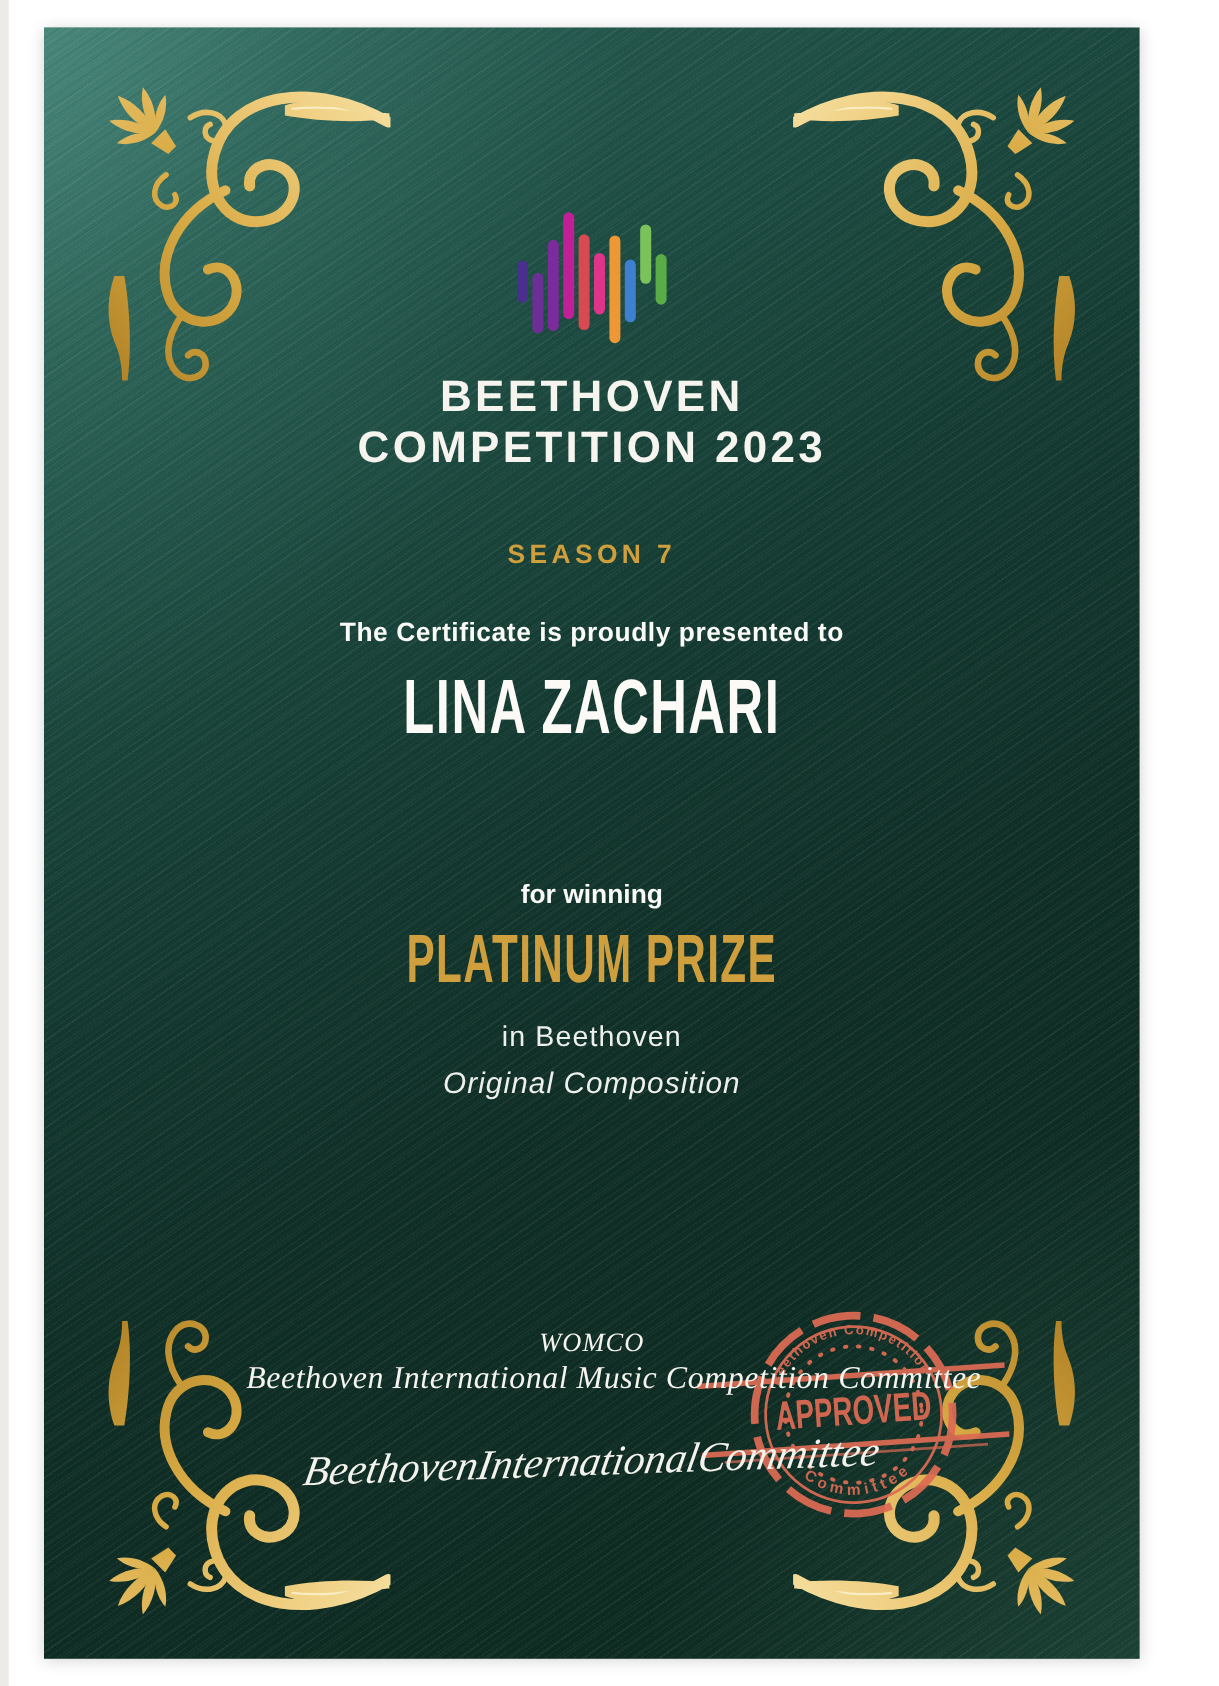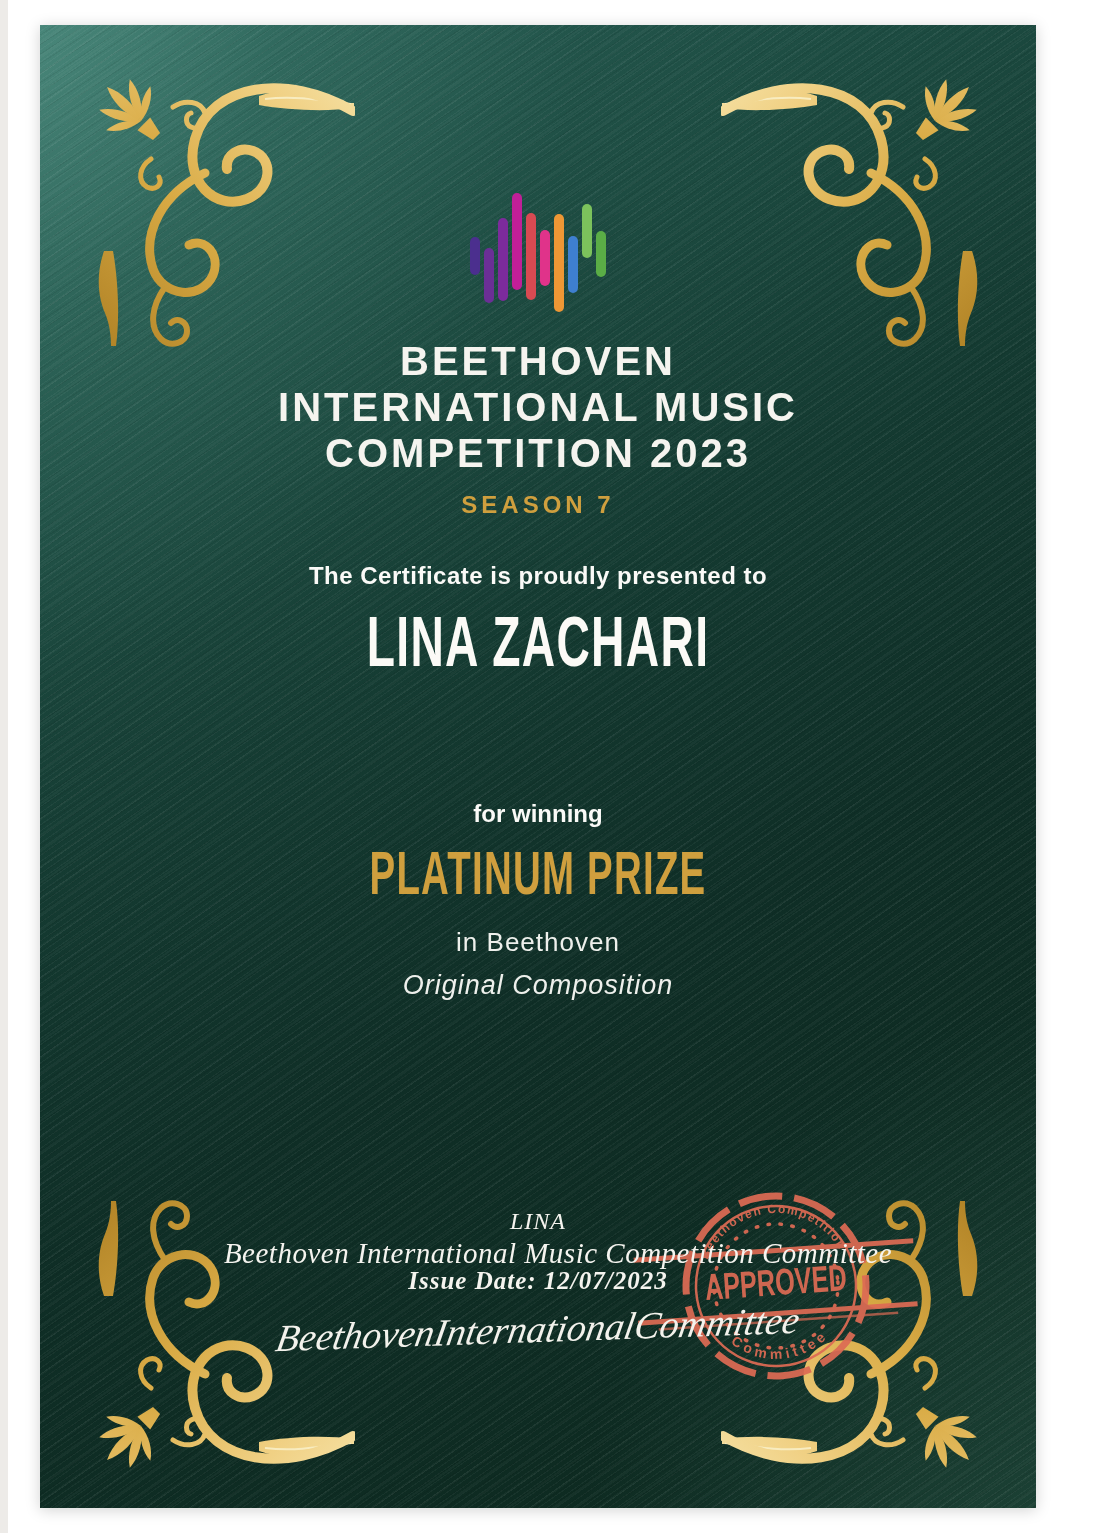--- a/index.html
+++ b/index.html
@@ -137,21 +137,20 @@
         <div class="eq-bar" style="left: 56px; top: 20px; height: 87px; background: rgb(216, 74, 82);"></div>
         <div class="eq-bar" style="left: 70px; top: 37px; height: 56px; background: rgb(224, 51, 138);"></div>
         <div class="eq-bar" style="left: 84px; top: 21px; height: 98px; background: rgb(238, 151, 53);"></div>
         <div class="eq-bar" style="left: 98px; top: 43px; height: 57px; background: rgb(62, 127, 208);"></div>
         <div class="eq-bar" style="left: 112px; top: 11px; height: 54px; background: rgb(124, 194, 92);"></div>
         <div class="eq-bar" style="left: 126px; top: 38px; height: 46px; background: rgb(90, 173, 70);"></div>
       </div>
 
     <div class="center-text title">
       <div>BEETHOVEN</div>
-      <div>INTERNATIONAL MUSIC</div>
       <div>COMPETITION 2023</div>
     </div>
     <div class="center-text season">SEASON 7</div>
 
     <div class="center-text presented">The Certificate is proudly presented to</div>
     <div class="center-text recipient">LINA ZACHARI</div>
     <div class="center-text for-winning">for winning</div>
     <div class="center-text prize">PLATINUM PRIZE</div>
     <div class="center-text in-category">in Beethoven</div>
     <div class="center-text category">Original Composition</div>
@@ -169,19 +168,18 @@
         <text y="9" text-anchor="middle" font-size="37" font-weight="bold" font-family="Liberation Sans, sans-serif" textLength="142" lengthAdjust="spacingAndGlyphs" fill="currentColor" stroke="none">APPROVED</text>
         <text font-size="12" letter-spacing="1.5" font-weight="bold" fill="currentColor" stroke="none" font-family="Liberation Sans, sans-serif">
           <textPath href="#arcT" startOffset="50%" text-anchor="middle">Beethoven Competition</textPath>
         </text>
         <text font-size="14" letter-spacing="4" font-weight="bold" fill="currentColor" stroke="none" font-family="Liberation Sans, sans-serif">
           <textPath href="#arcB" startOffset="50%" text-anchor="middle">Committee</textPath>
         </text>
       </g>
     </svg>
 
-    <div class="center-text serif org-short footer-text">LINA</div>
+    <div class="center-text serif org-short footer-text">WOMCO</div>
     <div class="center-text serif org-full footer-text">Beethoven International Music Competition Committee</div>
-    <div class="center-text serif issue-date footer-text">Issue Date: 12/07/2023</div>
     <div class="center-text signature">BeethovenInternationalCommittee</div>
 
   </div>
 </div>
 
 </body></html>

